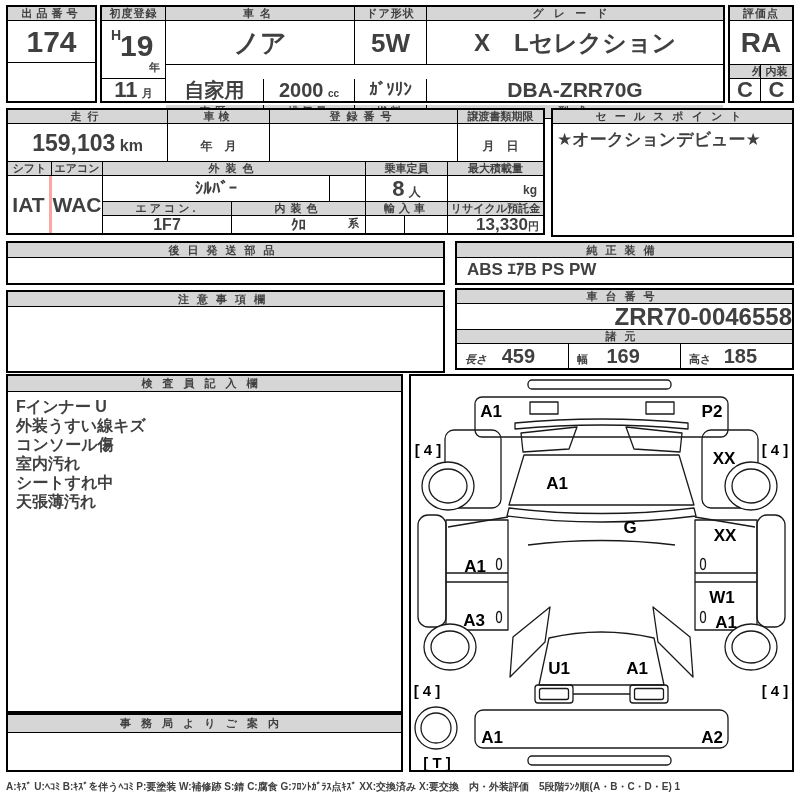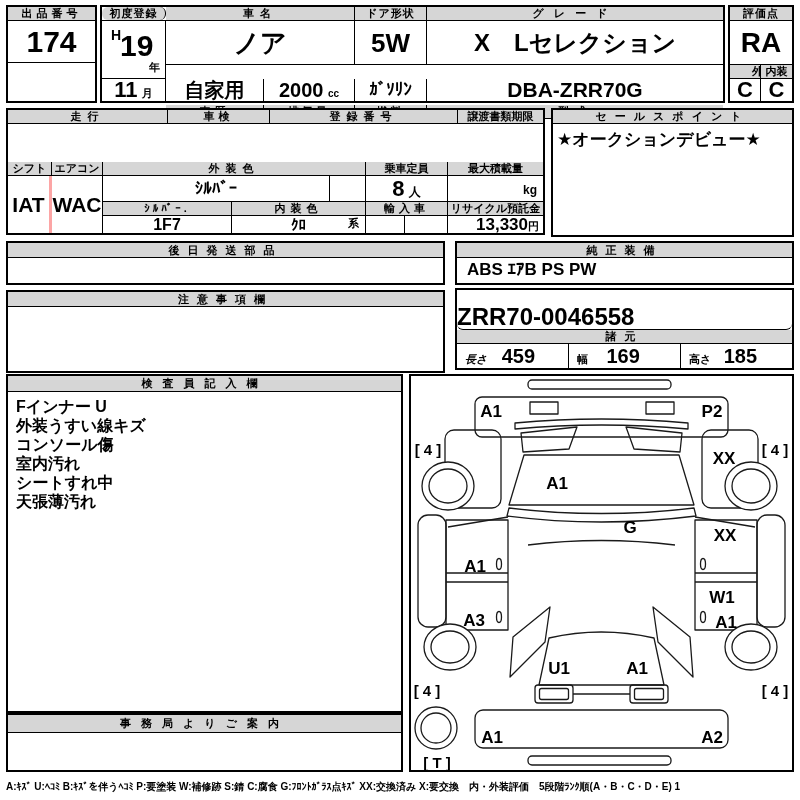--- a/index.html
+++ b/index.html
@@ -1,17 +1,17 @@
 <!DOCTYPE html>
 <html><head>
 <meta charset="utf-8">
 <style>
   html,body{margin:0;padding:0;background:#fff;}
   .sheet{position:relative;width:784px;height:800px;background:#fff;
-         font-family:"Liberation Sans","DejaVu Sans",sans-serif;color:#000000;}
+         font-family:"Liberation Sans","DejaVu Sans",sans-serif;color:#404040;}
   .box{position:absolute;box-sizing:border-box;border:2px solid #000;background:#fff;}
   .band{position:absolute;display:flex;box-sizing:border-box;}
   .bb{border-bottom:1px solid #000;}
   .c{box-sizing:border-box;border-right:1px solid #000;display:block;text-align:center;
      overflow:hidden;white-space:nowrap;}
   .c:last-child{border-right:none;}
   .h{background:#d6d6d6;font-weight:bold;font-size:11px;line-height:13px;}
   .abs{position:absolute;box-sizing:border-box;overflow:hidden;}
   .big{font-weight:bold;}
   .unit{font-weight:bold;}
@@ -26,21 +26,21 @@
 <div class="sheet">
 
   <div class="box" style="left:6px;top:5px;width:91px;height:98px;">
     <div class="abs h" style="left: 0px; top: 0px; width: 87px; height: 14px; text-align: center; letter-spacing: 4px; border-bottom: 1px solid rgb(0, 0, 0); background: rgb(214, 214, 214);">出品番号</div>
     <div class="abs vtxt" style="left:0;top:14px;width:87px;height:42px;line-height:42px;text-align:center;font-size:30px;border-bottom:1px solid #000;">174</div>
     <div class="abs" style="left:0;top:56px;width:87px;height:38px;"></div>
   </div>
 
   <div class="box" style="left:100px;top:5px;width:625px;height:98px;">
     <div class="band bb" style="left:0;top:0;width:621px;height:14px;">
-      <div class="c h" style="width: 64px; letter-spacing: 1px; background: rgb(214, 214, 214); border-radius: 6px;">初度登録</div>
+      <div class="c h" style="width: 64px; letter-spacing: 1px; background: rgb(214, 214, 214);">初度登録</div>
       <div class="c h" style="width: 189px; letter-spacing: 6px; background: rgb(214, 214, 214);">車名</div>
       <div class="c h" style="width: 72px; letter-spacing: 1px; background: rgb(214, 214, 214);">ドア形状</div>
       <div class="c h" style="width: 296px; letter-spacing: 10px; background: rgb(214, 214, 214);">グレード</div>
     </div>
 
     <div class="abs" style="left:0;top:14px;width:64px;height:58px;border-right:1px solid #000;border-bottom:1px solid #000;">
       <span class="abs big" style="left:9px;top:6px;font-size:14px;">H</span>
       <span class="abs big" style="left:18px;top:8px;font-size:30px;">19</span>
       <span class="abs big" style="right:5px;bottom:3px;font-size:11px;">年</span>
     </div>
@@ -85,20 +85,29 @@
       <div class="c big" style="width:31px;line-height:22px;font-size:22px;">C</div>
     </div>
   </div>
 
   <div class="box" style="left:6px;top:108px;width:539px;height:127px;">
     <div class="band bb" style="left:0;top:0;width:535px;height:14px;">
       <div class="c h" style="width: 160px; letter-spacing: 6px; background: rgb(214, 214, 214);">走行</div>
       <div class="c h" style="width: 102px; letter-spacing: 4px; background: rgb(214, 214, 214);">車検</div>
       <div class="c h" style="width: 188px; letter-spacing: 6px; background: rgb(214, 214, 214);">登録番号</div>
       <div class="c h" style="width: 85px; letter-spacing: 0px; background: rgb(214, 214, 214);">譲渡書類期限</div>
+    </div>
+    <div class="band bb" style="left:0;top:14px;width:535px;height:38px;">
+      <div class="c" style="width:160px;line-height:38px;">
+        <span class="big" style="font-size:23px;">159,103</span>
+        <span class="unit" style="font-size:16px;">km</span>
+      </div>
+      <div class="c" style="width:102px;line-height:44px;font-size:12px;font-weight:bold;">年　月</div>
+      <div class="c" style="width:188px;"></div>
+      <div class="c" style="width:85px;line-height:44px;font-size:12px;font-weight:bold;">月　日</div>
     </div>
     <div class="band bb" style="left:0;top:52px;width:535px;height:14px;">
       <div class="c h" style="width: 44px; background: rgb(214, 214, 214);">シフト</div>
       <div class="c h" style="width: 51px; background: rgb(214, 214, 214);">エアコン</div>
       <div class="c h" style="width: 263px; letter-spacing: 6px; background: rgb(214, 214, 214);">外装色</div>
       <div class="c h" style="width: 82px; letter-spacing: 0px; background: rgb(214, 214, 214);">乗車定員</div>
       <div class="c h" style="width: 95px; letter-spacing: 0px; background: rgb(214, 214, 214);">最大積載量</div>
     </div>
     <div class="abs big" style="left:0;top:66px;width:44px;height:57px;line-height:57px;text-align:center;font-size:21px;border-right:3px solid #fca5a5;">IAT</div>
     <div class="abs big" style="left:44px;top:66px;width:51px;height:57px;line-height:57px;text-align:center;font-size:21px;border-right:1px solid #000;">WAC</div>
@@ -107,21 +116,21 @@
       <div class="c" style="width:36px;"></div>
       <div class="c" style="width:82px;line-height:26px;">
         <span class="big" style="font-size:22px;">8</span>
         <span class="unit" style="font-size:12px;"> </span><span class="unit" style="font-size:12px;">人</span>
       </div>
       <div class="c" style="width:95px;line-height:26px;text-align:right;padding-right:6px;">
         <span class="big" style="font-size:15px;"></span><span class="unit" style="font-size:12px;">kg</span>
       </div>
     </div>
     <div class="band bb" style="left:95px;top:92px;width:440px;height:14px;">
-      <div class="c h" style="width: 129px; letter-spacing: 3px; background: rgb(214, 214, 214);">ｼﾙﾊﾞｰ.</div>
+      <div class="c h" style="width: 129px; letter-spacing: 3px; background: rgb(214, 214, 214);">エアコン.</div>
       <div class="c h" style="width: 134px; letter-spacing: 5px; background: rgb(214, 214, 214);">内装色</div>
       <div class="c h" style="width: 82px; letter-spacing: 4px; background: rgb(214, 214, 214);">輸入車</div>
       <div class="c h" style="width: 95px; letter-spacing: 0px; background: rgb(214, 214, 214);">リサイクル預託金</div>
     </div>
     <div class="band" style="left:95px;top:106px;width:440px;height:17px;">
       <div class="c big" style="width:129px;line-height:17px;font-size:16px;">1F7</div>
       <div class="c" style="width:134px;line-height:17px;position:relative;">
         <span class="big" style="font-size:15px;">ｸﾛ</span>
         <span class="unit" style="position:absolute;right:6px;bottom:1px;font-size:11px;">系</span>
       </div>
@@ -145,21 +154,22 @@
   <div class="box" style="left:455px;top:241px;width:339px;height:44px;">
     <div class="abs h" style="left: 0px; top: 0px; width: 335px; height: 15px; line-height: 14px; text-align: center; letter-spacing: 8px; border-bottom: 1px solid rgb(0, 0, 0); background: rgb(214, 214, 214);">純正装備</div>
     <div class="abs big" style="left:10px;top:17px;width:320px;font-size:17px;">ABS ｴｱB PS PW</div>
   </div>
 
   <div class="box" style="left:6px;top:290px;width:439px;height:83px;">
     <div class="abs h" style="left: 0px; top: 0px; width: 435px; height: 15px; line-height: 14px; text-align: center; letter-spacing: 8px; border-bottom: 1px solid rgb(0, 0, 0); background: rgb(214, 214, 214);">注意事項欄</div>
   </div>
 
   <div class="box" style="left:455px;top:288px;width:339px;height:82px;">
-    <div class="abs big" style="left:0;top:14px;width:335px;height:26px;line-height:26px;text-align:left;font-size:24px;border-bottom:1px solid #000;border-radius:6px;">ZRR70-0046558</div>
+    <div class="abs h" style="left: 0px; top: 0px; width: 335px; height: 14px; text-align: center; letter-spacing: 8px; border-bottom: 1px solid rgb(0, 0, 0); background: rgb(214, 214, 214);">車台番号</div>
+    <div class="abs big" style="left:0;top:14px;width:335px;height:26px;line-height:26px;text-align:right;font-size:24px;border-bottom:1px solid #000;">ZRR70-0046558</div>
     <div class="abs h" style="left: 0px; top: 40px; width: 335px; height: 14px; text-align: center; letter-spacing: 8px; border-bottom: 1px solid rgb(0, 0, 0); background: rgb(214, 214, 214);">諸元</div>
     <div class="band" style="left:0;top:54px;width:335px;height:24px;">
       <div class="c" style="width:112px;line-height:24px;text-align:left;padding-left:8px;">
         <span style="font-size:11px;font-weight:bold;font-style:italic;">長さ</span>
         <span class="big" style="font-size:20px;margin-left:10px;">459</span>
       </div>
       <div class="c" style="width:112px;line-height:24px;text-align:left;padding-left:8px;">
         <span style="font-size:11px;font-weight:bold;">幅</span>
         <span class="big" style="font-size:20px;margin-left:14px;">169</span>
       </div>

